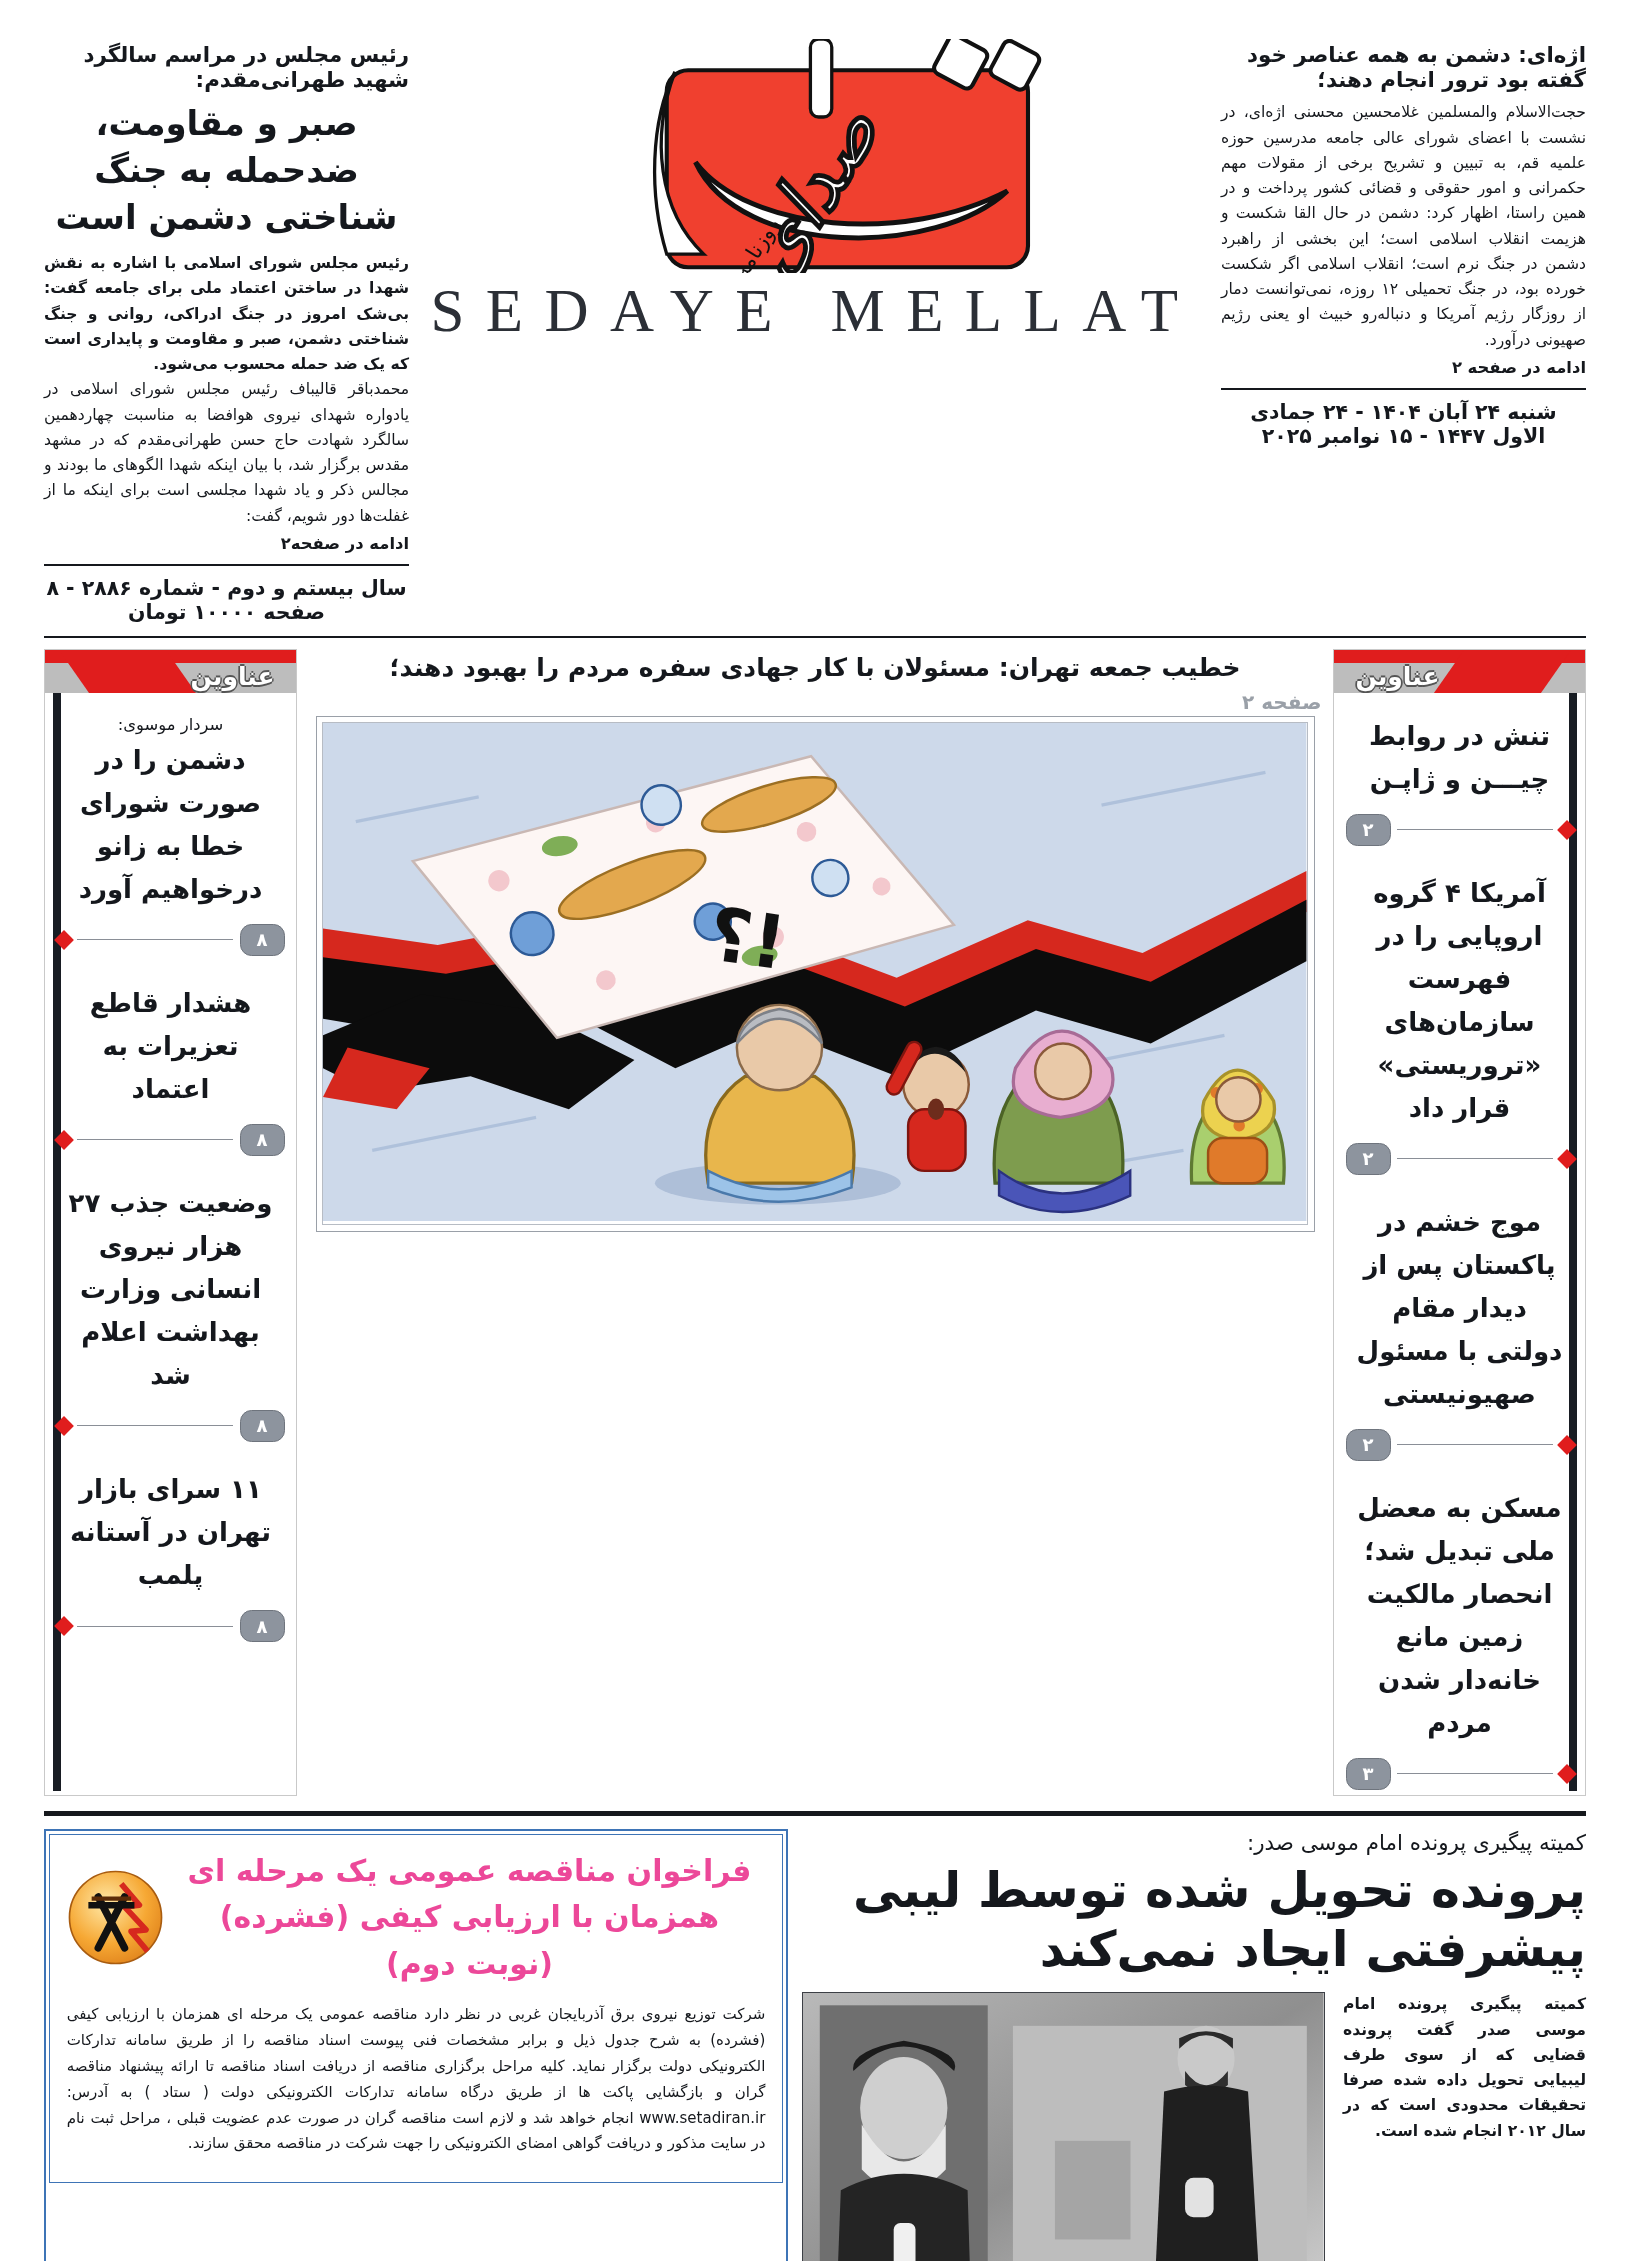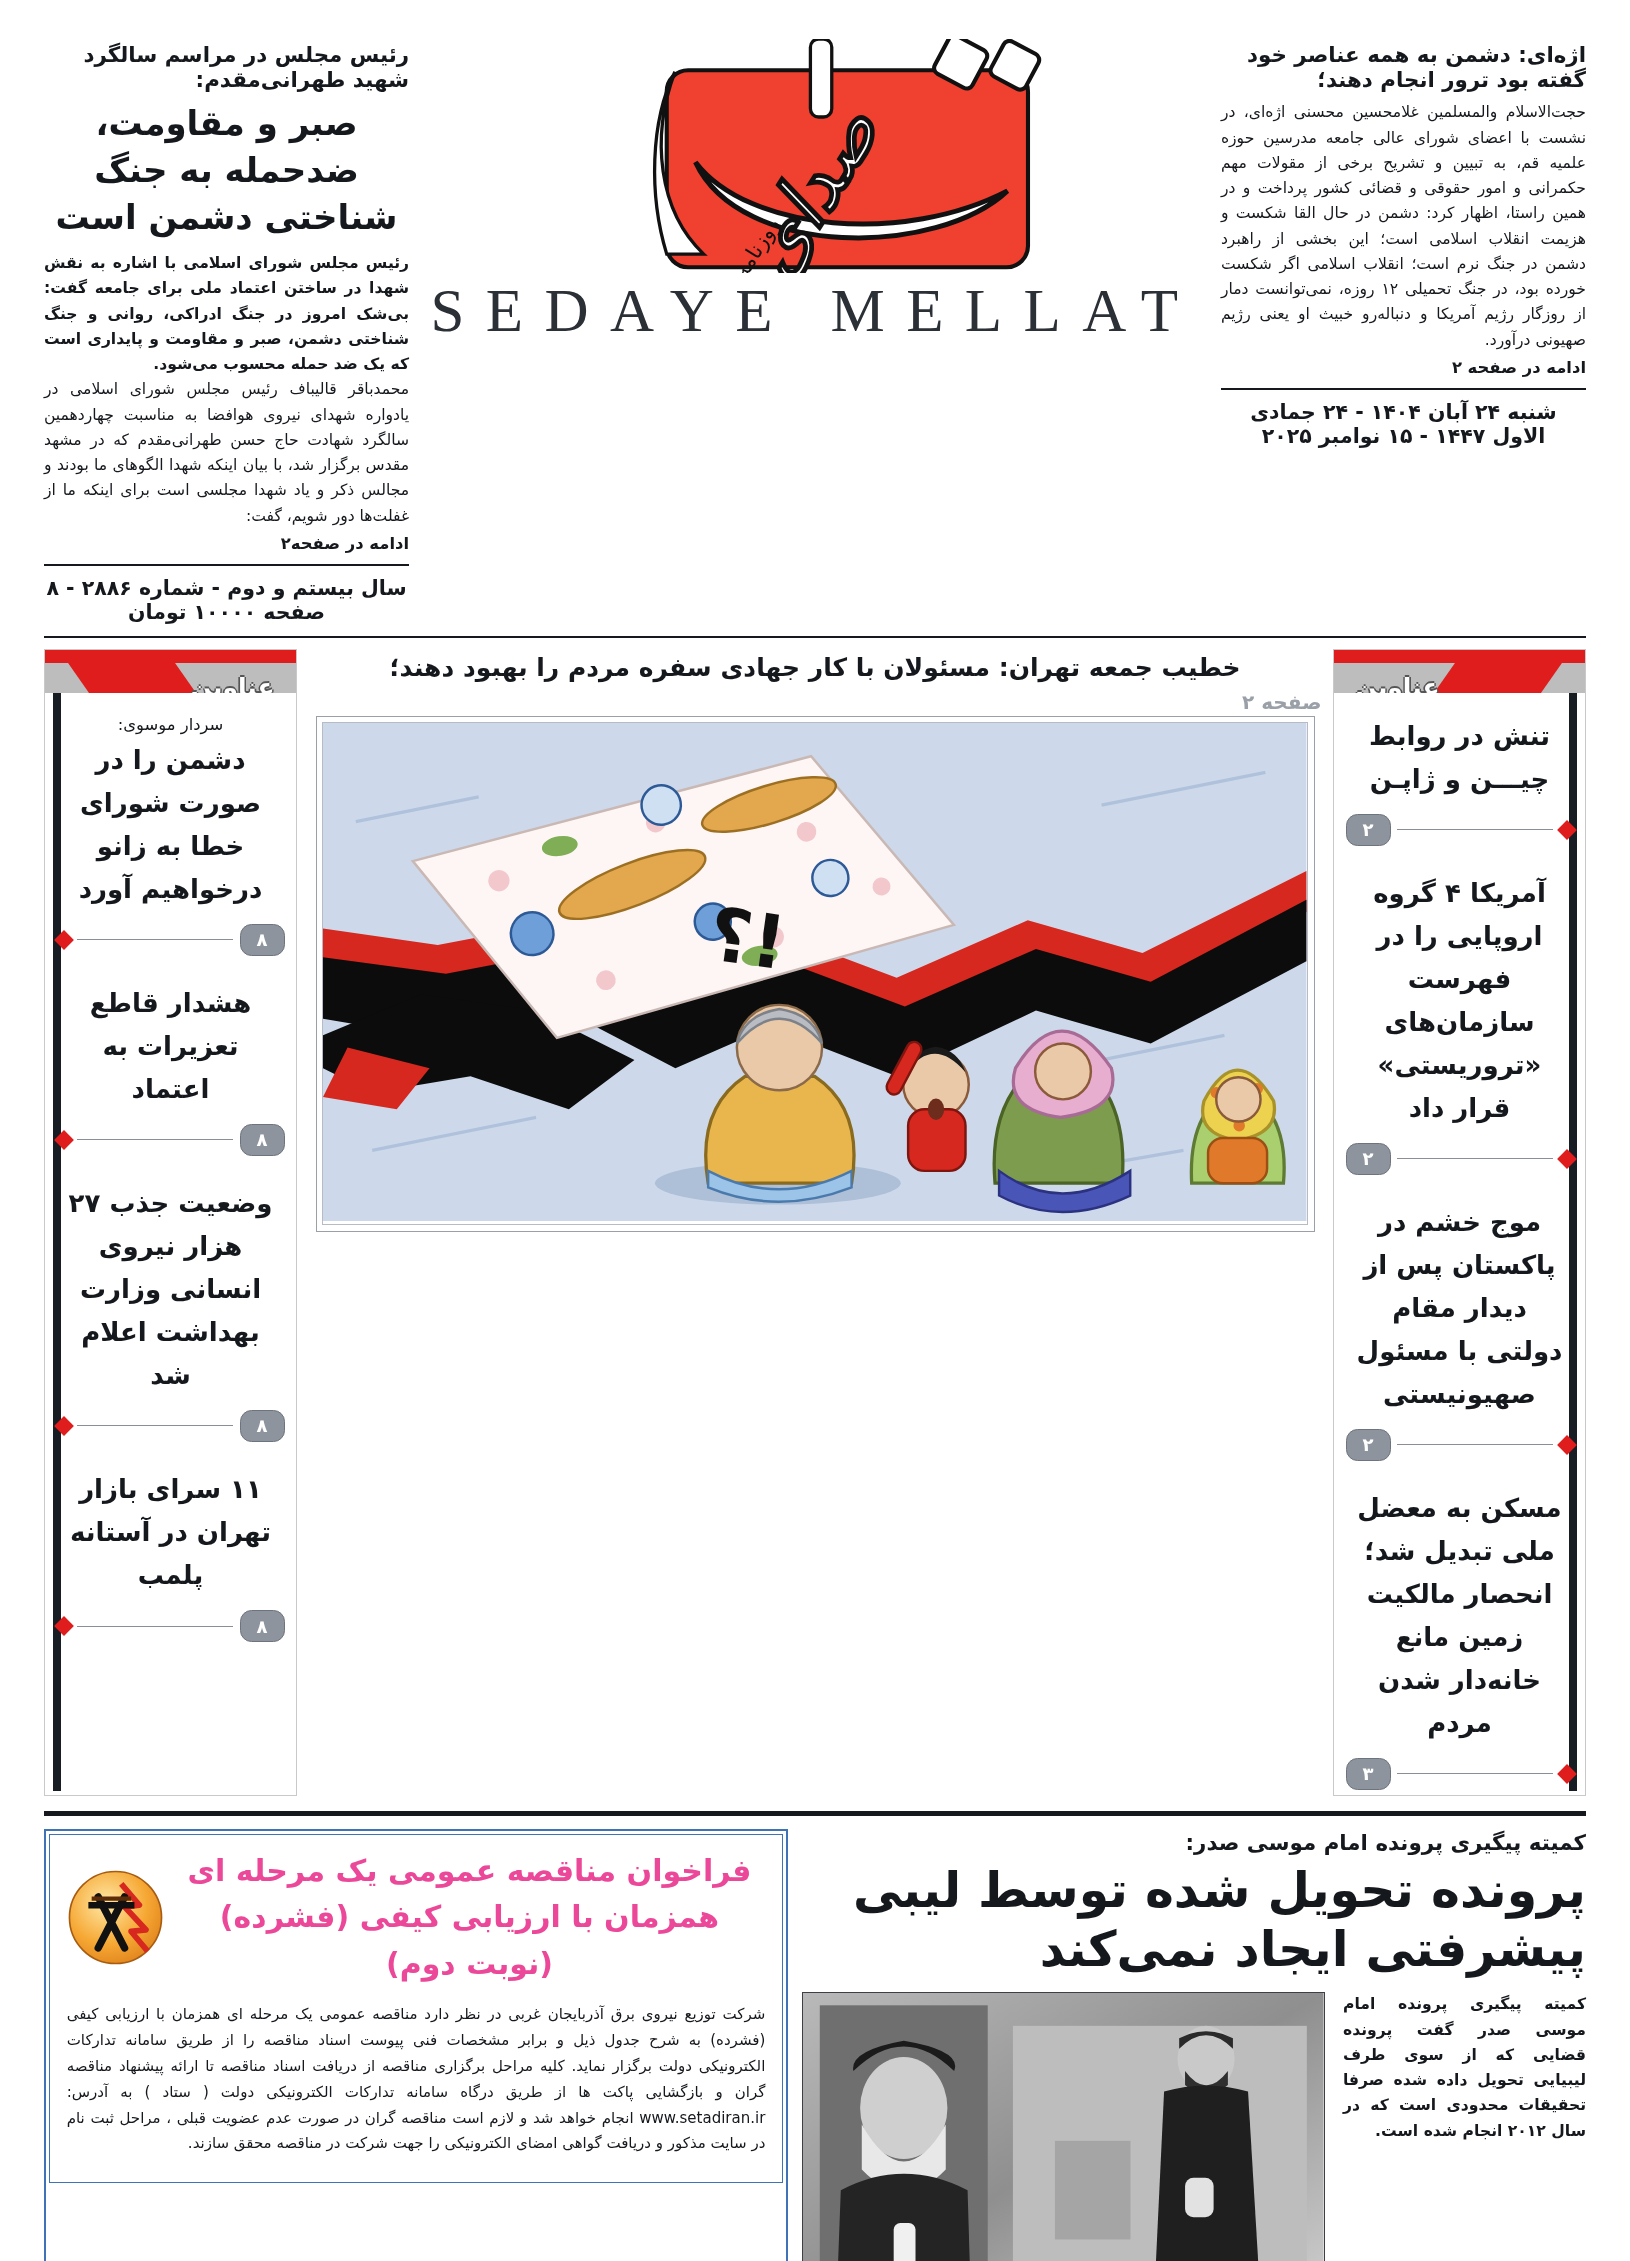--- a/index.html
+++ b/index.html
@@ -28,21 +28,21 @@
   .mainband{display:flex;flex-direction:row;gap:11.5px;padding:11.5px 44px 0;}
   .sidebar{width:251px;border:1.6px solid #c9c9c9;position:relative;background:#fff;}
   .sidebar .edgebar{position:absolute;top:3.3px;bottom:3.3px;width:8.2px;background:#181c23;}
   .sidebar.sright .edgebar{right:8.2px;}
   .sidebar.sleft .edgebar{left:8.2px;}
   .sb-head{position:relative;height:43px;background:#bdbdbd;overflow:hidden;}
   .sb-head .redband{position:absolute;top:0;height:13px;left:0;right:0;background:#e01d1d;}
   .sb-head .redskew{position:absolute;top:0;width:107px;height:43px;background:#e01d1d;}
   .sright .redskew{left:115px;transform:skewX(-35deg);}
   .sleft .redskew{right:115px;transform:skewX(35deg);}
-  .sb-title{position:absolute;top:23px;font-size:25px;font-weight:bold;color:#fff;
+  .sb-title{position:absolute;top:12px;font-size:25px;font-weight:bold;color:#fff;
             text-shadow:-1.6px 0 #555,1.6px 0 #555,0 1.6px #555,0 -1.6px #555;}
   .sright .sb-title{left:21.4px;}
   .sleft .sb-title{right:21.4px;}
   .sb-item{padding:21.4px 16.4px 8.2px;text-align:center;}
   .sb-item .sb-kicker{font-size:16.4px;margin-bottom:5px;}
   .sb-item .sb-t{font-weight:bold;font-size:26px;line-height:1.65;}
   .sep{display:flex;direction:ltr;align-items:center;gap:6.6px;padding:5px 11.5px;}
   .pill{min-width:43px;height:30px;background:#8d949e;border:1.6px solid #6e747d;border-radius:11.5px;
         color:#fff;font-weight:bold;font-size:18px;display:flex;align-items:center;justify-content:center;}
   .sepline{flex:1;border-top:1.6px solid #8a8f97;}
@@ -50,21 +50,21 @@
   .centercol{flex:1;display:flex;flex-direction:column;align-items:center;}
   .main-kicker{font-weight:bold;font-size:25px;margin-top:3.3px;}
   .main-headline{font-weight:800;font-size:100px;line-height:1.15;color:#262a31;margin:18px 0 0;text-align:center;}
   .page-note{align-self:flex-start;color:#9aa0a8;font-weight:bold;font-size:20px;margin:8.2px 0 1.6px;
              text-shadow:0 0 1.6px #fff;}
   .cartoon-frame{border:1.6px solid #9aa0a8;padding:5.8px;width:999px;box-sizing:border-box;}
   .cartoon-frame .in{border:0.8px solid #b7bcc4;}
   
   .bottomband{display:flex;flex-direction:row;gap:16.4px;padding:13px 44px 0;}
   .articles{flex:1;min-width:0;}
-  .sadr-kicker{font-weight:bold;font-size:21.4px;margin:1.6px 0 6.6px;}
+  .sadr-kicker{font-weight:normal;font-size:21.4px;margin:1.6px 0 6.6px;}
   .sadr-headline{font-size:49px;font-weight:800;margin:0 0 13px;line-height:1.2;}
   .sadr-body{display:flex;flex-direction:row;gap:18px;}
   .sadr-c1{width:243px;flex:0 0 auto;}
   .lead{font-weight:bold;}
   .photo-zone{flex:1;min-width:0;display:flex;flex-direction:column;}
   .bw-photo{border:1.6px solid #3c3f45;}
   p.np0{margin:0 0 1.6px;}
   
   .tender{width:744px;flex:0 0 auto;border:2.5px solid #3e74b6;padding:3.3px;box-sizing:border-box;background:#fff;}
   .tender-in{border:1.6px solid #3e74b6;padding:13px 16.4px 10px;}

